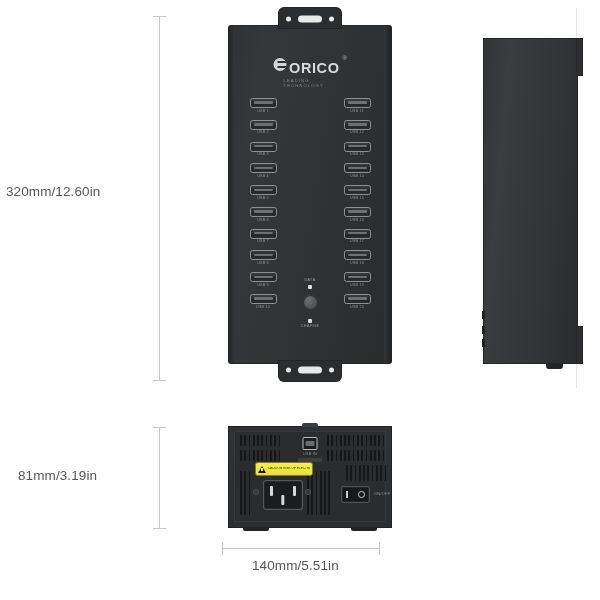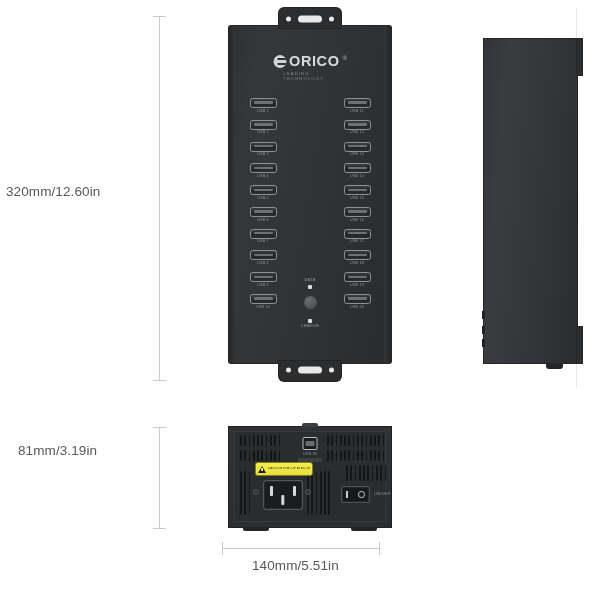--- a/index.html
+++ b/index.html
@@ -156,20 +156,21 @@
     left: 4px; top: 8px;
     width: 9px; height: 2px;
     background: #303234;
   }
   .logo-word {
     color: #d9dadc;
     font-size: 14.5px;
     font-weight: bold;
     letter-spacing: 0.6px;
     line-height: 1;
+    margin-top: 7px;
   }
   .logo-reg {
     color: #c3c4c6;
     font-size: 6px;
     align-self: flex-start;
     margin-top: 1px;
   }
   .logo-tagline {
     color: #85878a;
     font-size: 4.2px;
@@ -476,21 +477,21 @@
 <div class="stage">
 
   <div class="dim-line-v" style="left:159px; top:16px; height:364px;"></div>
   <div class="dim-cap-h" style="left:153px; top:16px;"></div>
   <div class="dim-cap-h" style="left:153px; top:380px;"></div>
   <div class="dim-label" style="left:6px; top:184px;">320mm/12.60in</div>
 
   <div class="dim-line-v" style="left:159px; top:427px; height:101px;"></div>
   <div class="dim-cap-h" style="left:153px; top:427px;"></div>
   <div class="dim-cap-h" style="left:153px; top:528px;"></div>
-  <div class="dim-label" style="left:18px; top:443px;">81mm/3.19in</div>
+  <div class="dim-label" style="left:18px; top:468px;">81mm/3.19in</div>
 
   <div class="dim-line-h" style="left:222px; top:548px; width:157px;"></div>
   <div class="dim-cap-v" style="left:222px; top:542px;"></div>
   <div class="dim-cap-v" style="left:379px; top:542px;"></div>
   <div class="dim-label" style="left:252px; top:558px;">140mm/5.51in</div>
 
   <div class="guide-v" style="left:576px; top:8px; height:380px;"></div>
 
   <div class="front-view">
     <div class="front-edge-left"></div>

